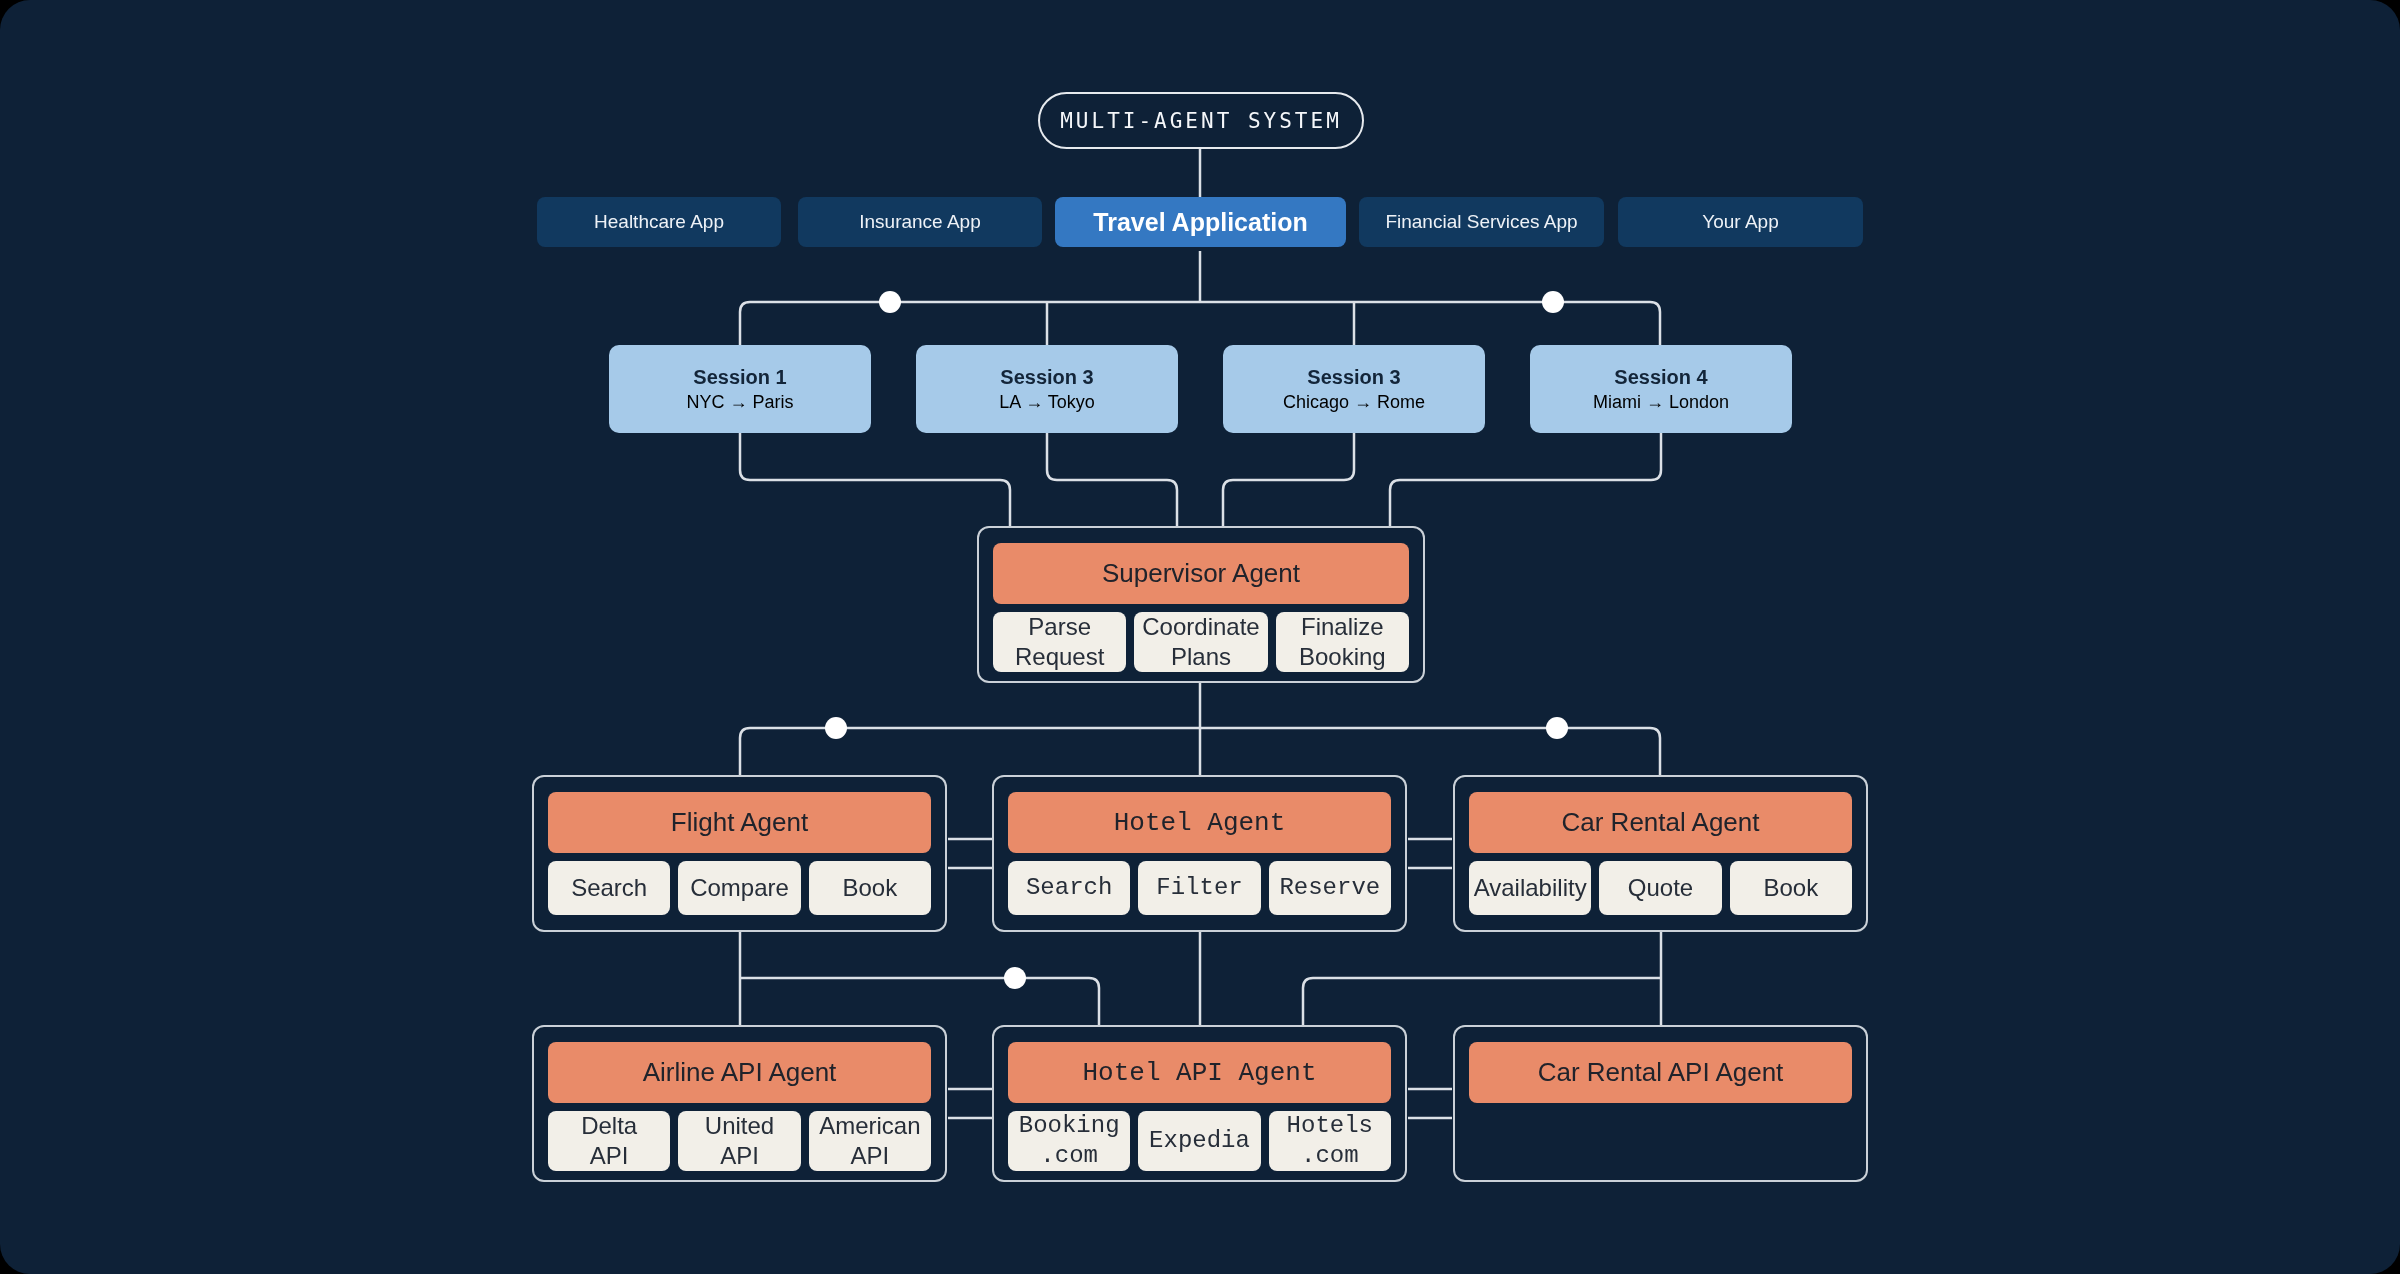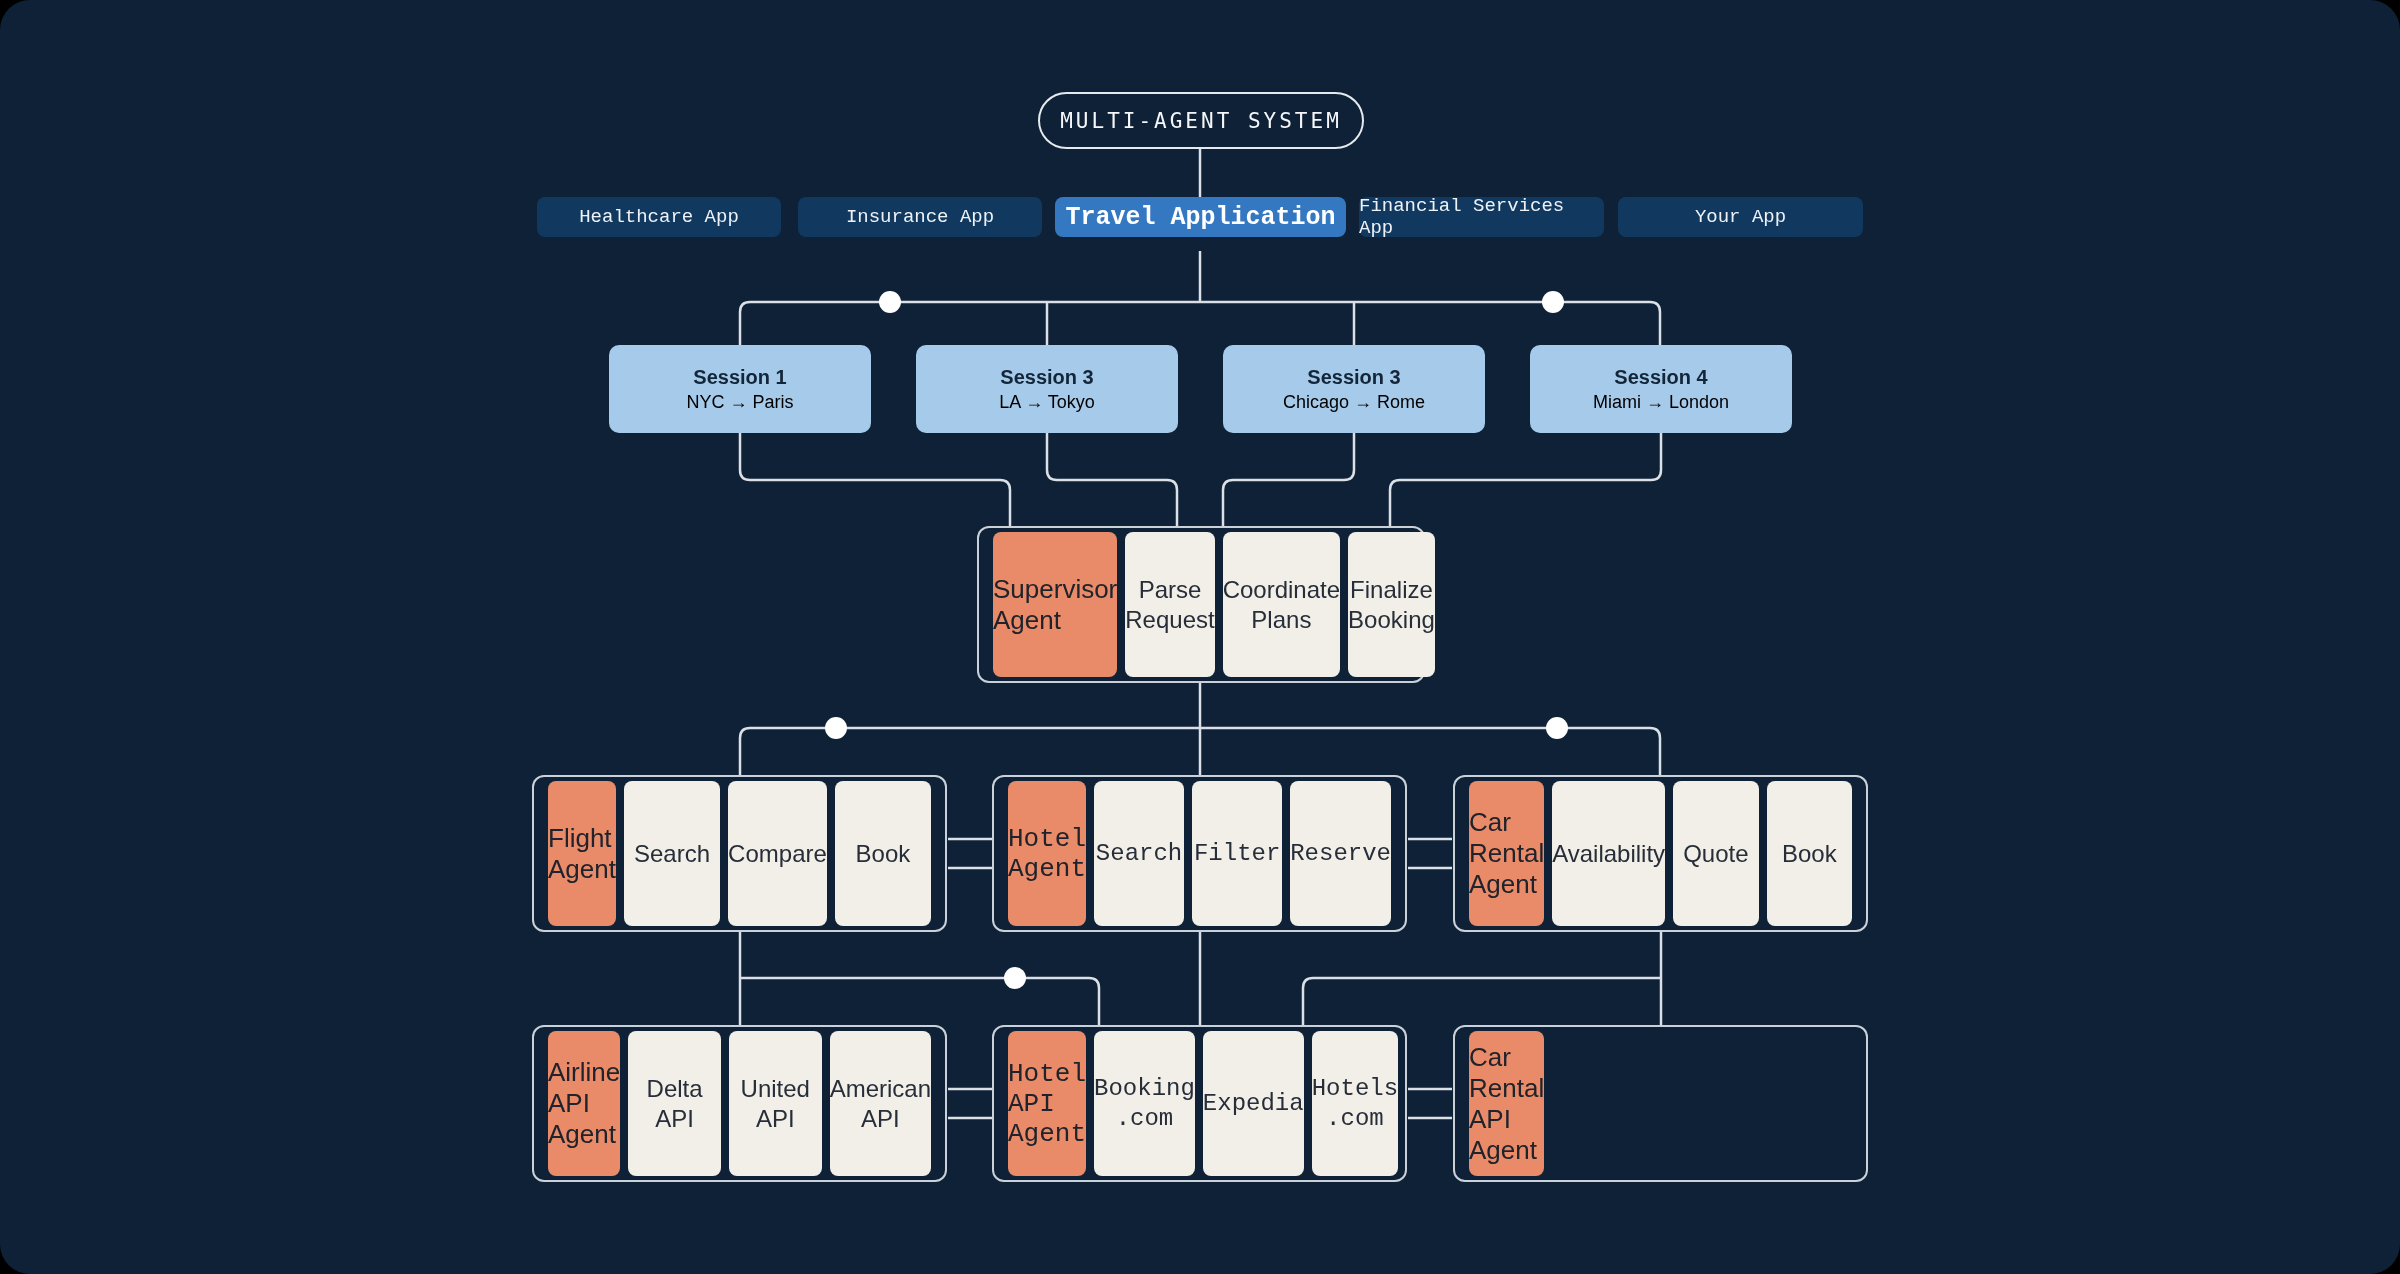--- a/index.html
+++ b/index.html
@@ -22,42 +22,42 @@
   svg.wires circle{fill:#ffffff;}
 
   
   .pill{position:absolute; left:1038px; top:92px; width:326px; height:57px;
         border:2px solid #e6eaee; border-radius:999px;
         display:flex; align-items:center; justify-content:center;
         color:#f5f7fa; font-family:"DejaVu Sans Mono", monospace;
         font-size:21px; letter-spacing:3px; font-weight:500;}
 
   
-  .app-btn{position:absolute; top:197px; height:40px; border-radius:8px;
+  .app-btn{position:absolute; top:197px; height:50px; border-radius:8px;
            background:var(--darkblue); color:#eef2f7; font-size:19px;
-           display:flex; align-items:center; justify-content:center; cursor:pointer;font-family:Liberation Mono, monospace;}
+           display:flex; align-items:center; justify-content:center; cursor:pointer;}
   .app-btn.active{background:var(--blue); color:#ffffff; font-weight:700; font-size:25px;}
   .app-healthcare{left:537px; width:244px;}
   .app-insurance{left:798px; width:244px;}
   .app-travel{left:1055px; width:291px;}
   .app-financial{left:1359px; width:245px;}
   .app-your{left:1618px; width:245px;}
 
   
   .session{position:absolute; top:345px; width:262px; height:88px;
            background:var(--lightblue); border-radius:10px;
            display:flex; flex-direction:column; align-items:center; justify-content:center; gap:3px;}
   .session-title{font-size:20px; font-weight:700; color:#132539;}
   .session-route{font-size:18px; color:#000000;}
   .session-1{left:609px;} .session-2{left:916px;} .session-3{left:1223px;} .session-4{left:1530px;}
 
   
   .node{position:absolute; height:157px; background:var(--bg);
         border:2px solid rgba(223,228,234,0.9); border-radius:12px;
-        padding:4px 14px; display:flex; flex-direction:row; gap:8px;}
+        padding:15px 14px; display:flex; flex-direction:column; gap:8px;}
   .node-header{flex:0 0 61px; background:var(--salmon); border-radius:8px;
                display:flex; align-items:center; justify-content:center;
                font-size:26px; color:#20232b;}
   .node-tasks{flex:1; display:flex; gap:8px;}
   .chip{flex:1; background:var(--cream); border-radius:8px;
         display:flex; align-items:center; justify-content:center; text-align:center;
         font-size:24px; line-height:1.25; color:#272e39; white-space:pre-line;}
   .supervisor{left:977px; top:526px; width:448px;}
   .row-agents{top:775px;} .row-api{top:1025px;}
   .col-left{left:532px; width:415px;}

